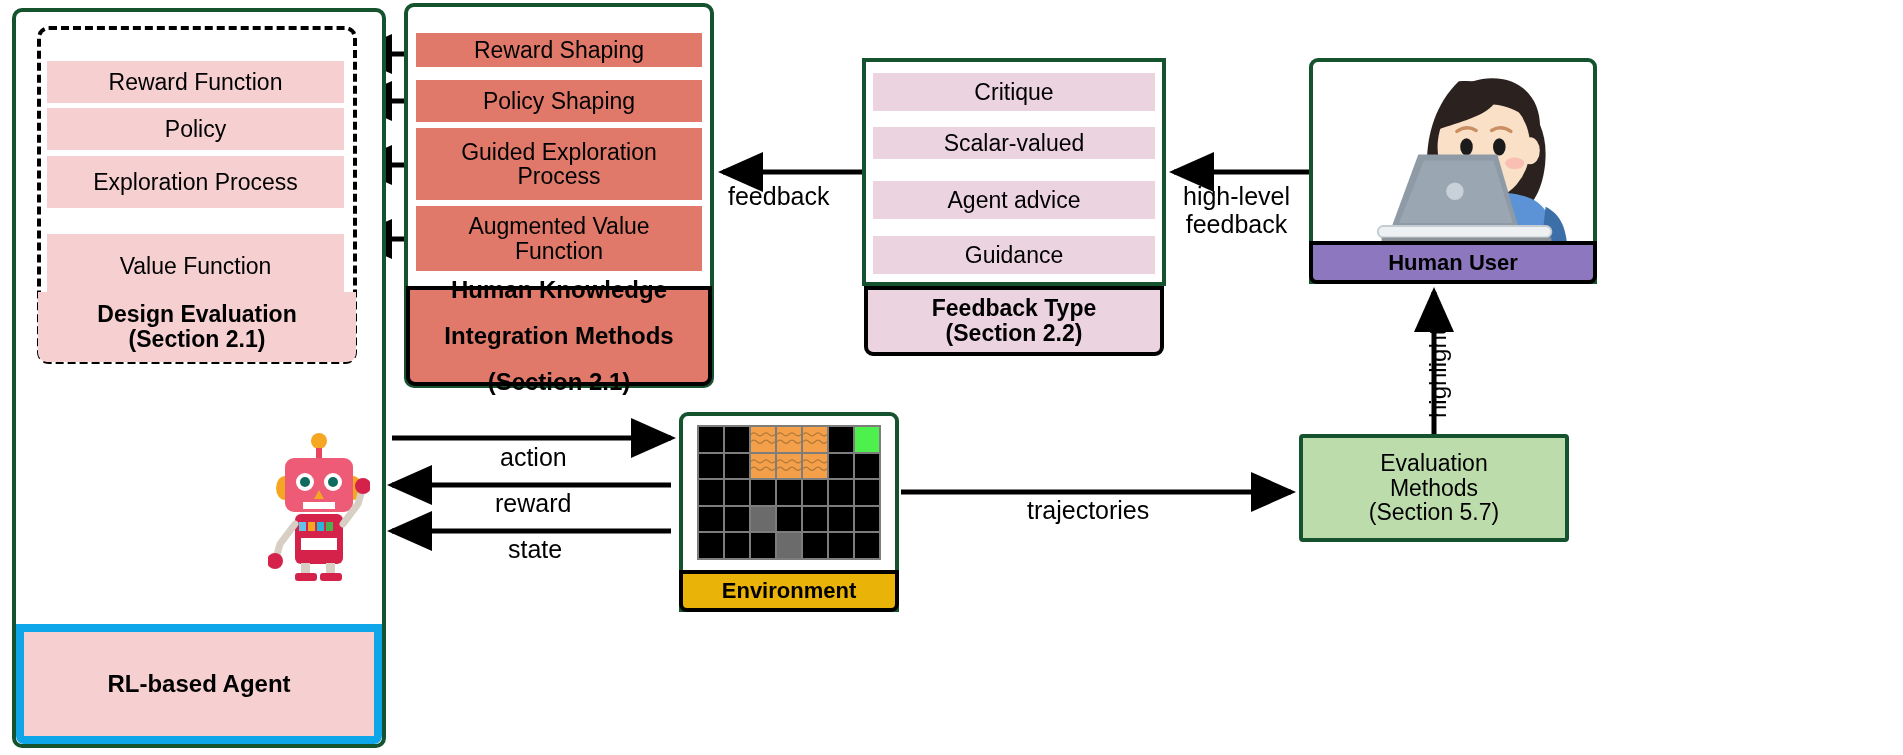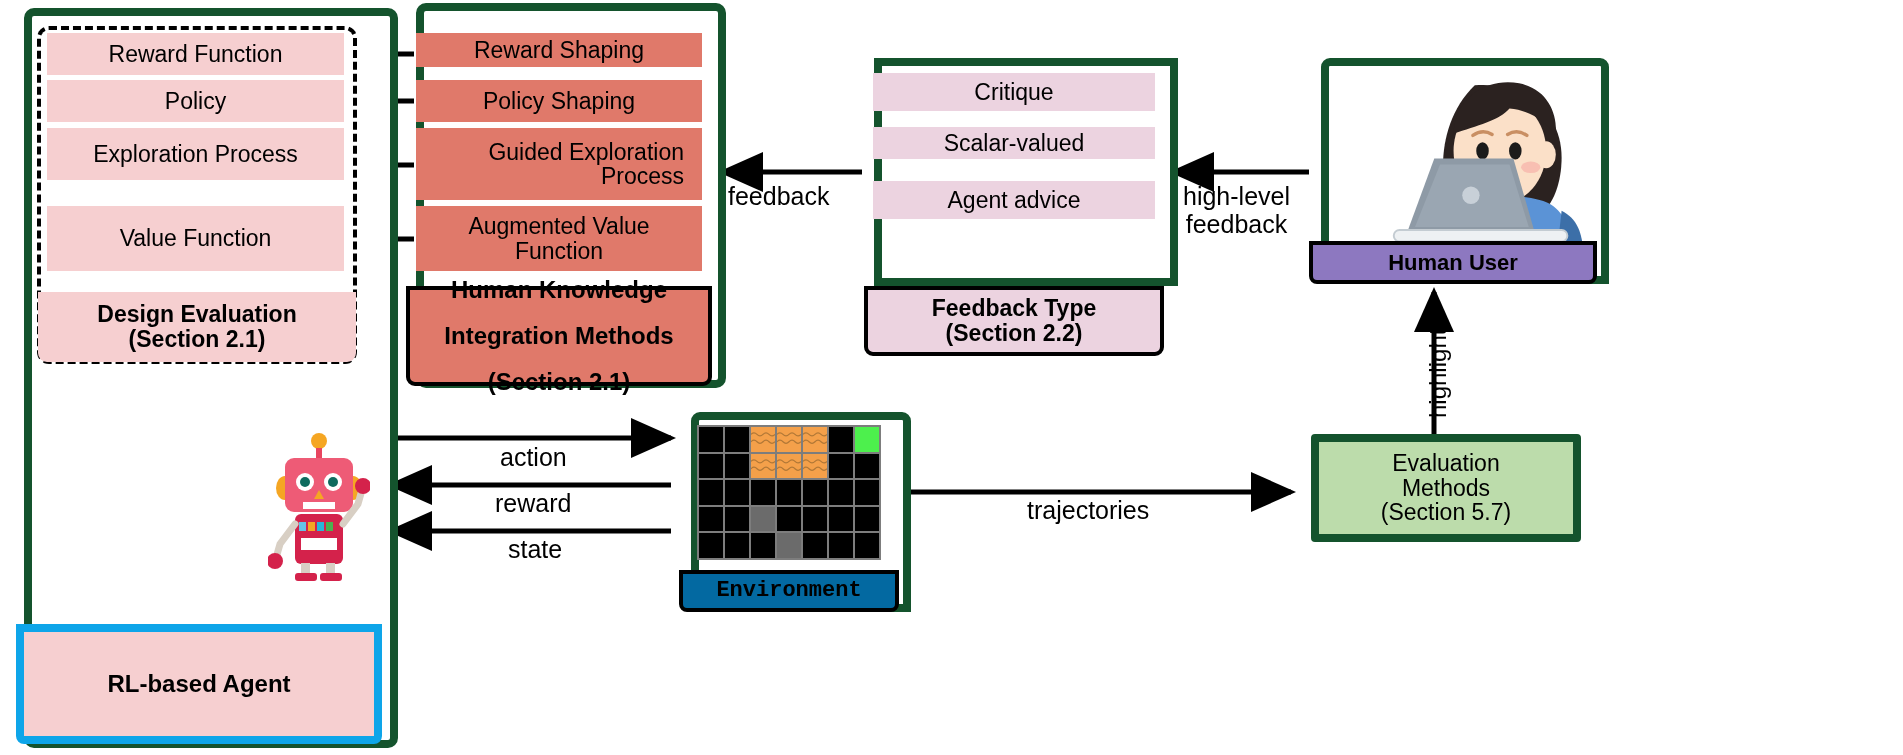--- a/index.html
+++ b/index.html
@@ -6,64 +6,64 @@
   body{
     font-family:"Liberation Sans", sans-serif;
     width:1903px;height:755px;overflow:hidden;position:relative;
     color:#000;
   }
   #stage{position:absolute;left:0;top:0;width:1903px;height:755px;}
   .abs{position:absolute;box-sizing:border-box;}
 
   
   .panel{
-    border:8px solid #14532d;background:#fff;margin-left:12px;
+    border:4px solid #14532d;background:#fff;
   }
   .panel-rounded{border-radius:10px;}
   .caption{
     display:flex;align-items:center;justify-content:center;text-align:center;
     font-weight:bold;line-height:1.08;
   }
   .row-item{
     display:flex;align-items:center;justify-content:center;text-align:center;
     line-height:1.05;
   }
 
   
   .pink{background:#f6cfd0;}
   .salmon{background:#e0796a;}
   .mauve{background:#ecd3e0;}
   .purple{background:#8d78c0;}
   .green{background:#bcdcab;}
-  .teal{background:#0369a1;font-family:Liberation Mono, monospace;}
+  .teal{background:#eab308;}
 
   
   #agent-panel{left:12px;top:8px;width:374px;height:740px;}
   #agent-caption{
     left:16px;top:624px;width:366px;height:120px;
     border:8px solid #0ea5e9;border-radius:0 0 8px 8px;
     font-size:24px;
   }
   #design-dashed{
     left:37px;top:26px;width:320px;height:338px;
     border:4px dashed #000;border-radius:12px;background:transparent;
   }
-  .dd-row{font-size:23px;}
+  .dd-row{font-size:23px;margin-top:28px;}
   #dd0{left:47px;top:33px;width:297px;height:42px;}
   #dd1{left:47px;top:80px;width:297px;height:42px;}
   #dd2{left:47px;top:128px;width:297px;height:52px;}
   #dd3{left:47px;top:206px;width:297px;height:65px;}
   #dd-caption{left:38px;top:292px;width:318px;height:70px;font-size:23px;border-radius:0 0 9px 9px;}
 
   
   #hk-panel{left:404px;top:3px;width:310px;height:385px;}
   .hk-row{font-size:23px;}
   #hk0{left:416px;top:33px;width:286px;height:34px;}
   #hk1{left:416px;top:80px;width:286px;height:42px;}
-  #hk2{left:416px;top:128px;width:286px;height:72px;text-align:right;}
+  #hk2{left:416px;top:128px;width:286px;height:72px;}
   #hk3{left:416px;top:206px;width:286px;height:65px;}
   #hk-caption{left:406px;top:286px;width:306px;height:100px;font-size:24px;border:4px solid #000;border-radius:0 0 9px 9px;}
 
   
   #ft-panel{left:862px;top:58px;width:304px;height:228px;}
   .ft-row{font-size:23px;}
   #ft0{left:873px;top:73px;width:282px;height:38px;}
   #ft1{left:873px;top:127px;width:282px;height:32px;}
   #ft2{left:873px;top:181px;width:282px;height:38px;}
   #ft3{left:873px;top:236px;width:282px;height:38px;}
@@ -190,20 +190,21 @@
     <span>Human Knowledge</span>
     <span>Integration Methods</span>
     <span>(Section 2.1)</span>
   </div>
 
   <div class="abs panel" id="ft-panel"></div>
 
   <div class="abs row-item mauve ft-row" id="ft0">Critique</div>
   <div class="abs row-item mauve ft-row" id="ft1">Scalar-valued</div>
   <div class="abs row-item mauve ft-row" id="ft2">Agent advice</div>
+  <div class="abs row-item mauve ft-row" id="ft3">Guidance</div>
 
   <div class="abs caption mauve" id="ft-caption" style="flex-direction:column;border-radius:0 0 9px 9px;justify-content:center;">
     <span>Feedback Type</span>
     <span>(Section 2.2)</span>
   </div>
 
   <div class="abs panel" id="hu-panel" style="border-radius:9px 9px 0 0;overflow:hidden;">
     <svg viewBox="0 0 288 226" width="280" height="218">
 
       <path d="M150 20 C205 16 240 50 240 95 C240 120 232 140 222 150 L130 150 C112 130 108 60 150 20 Z" fill="#2b2220"></path>

